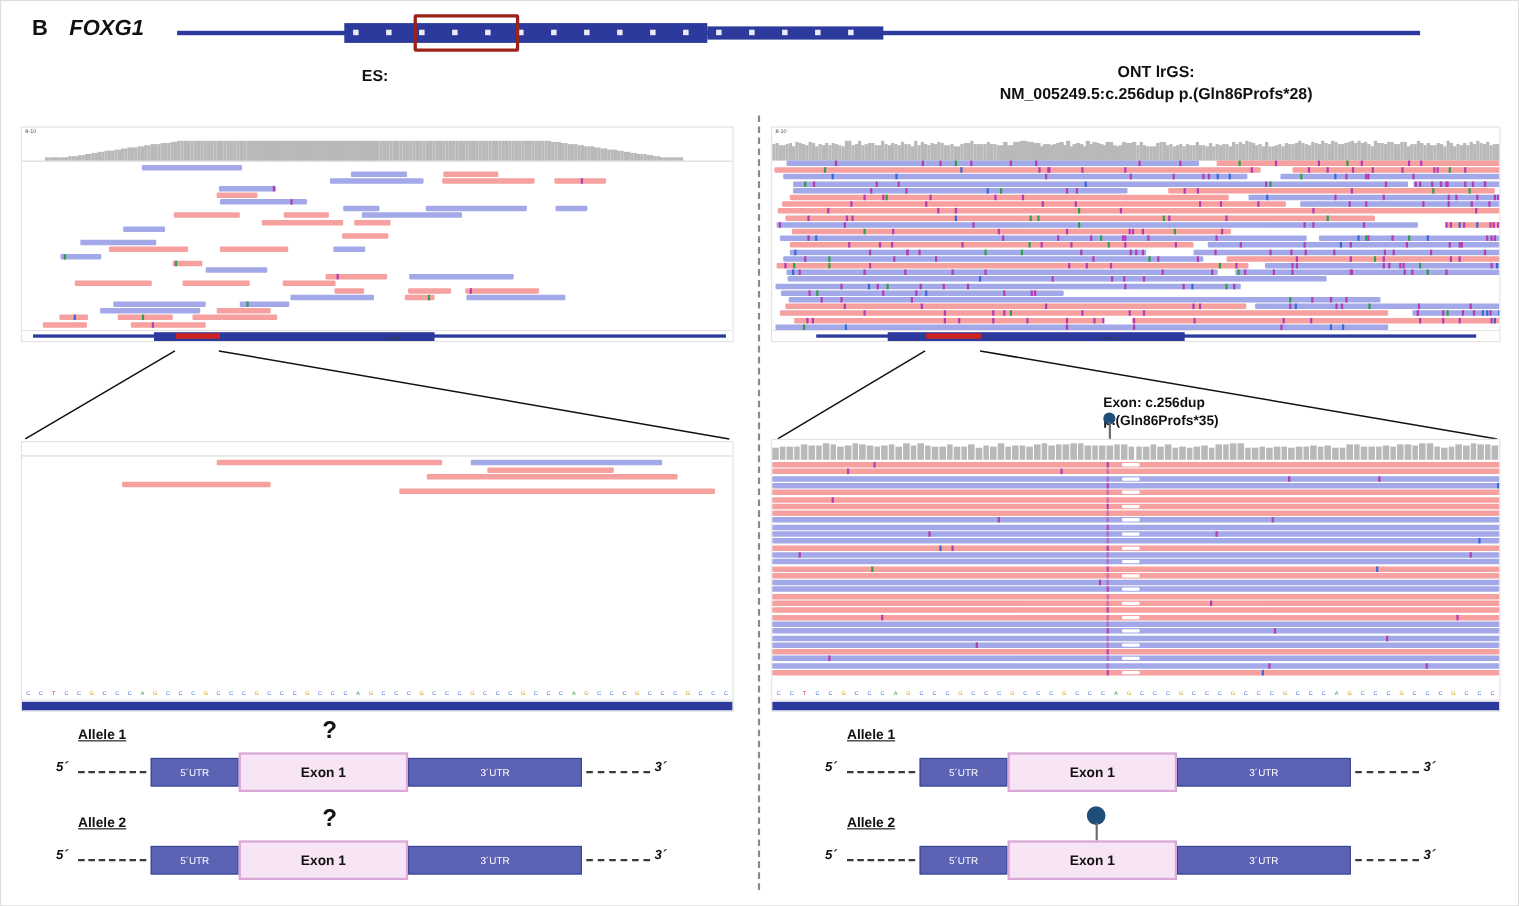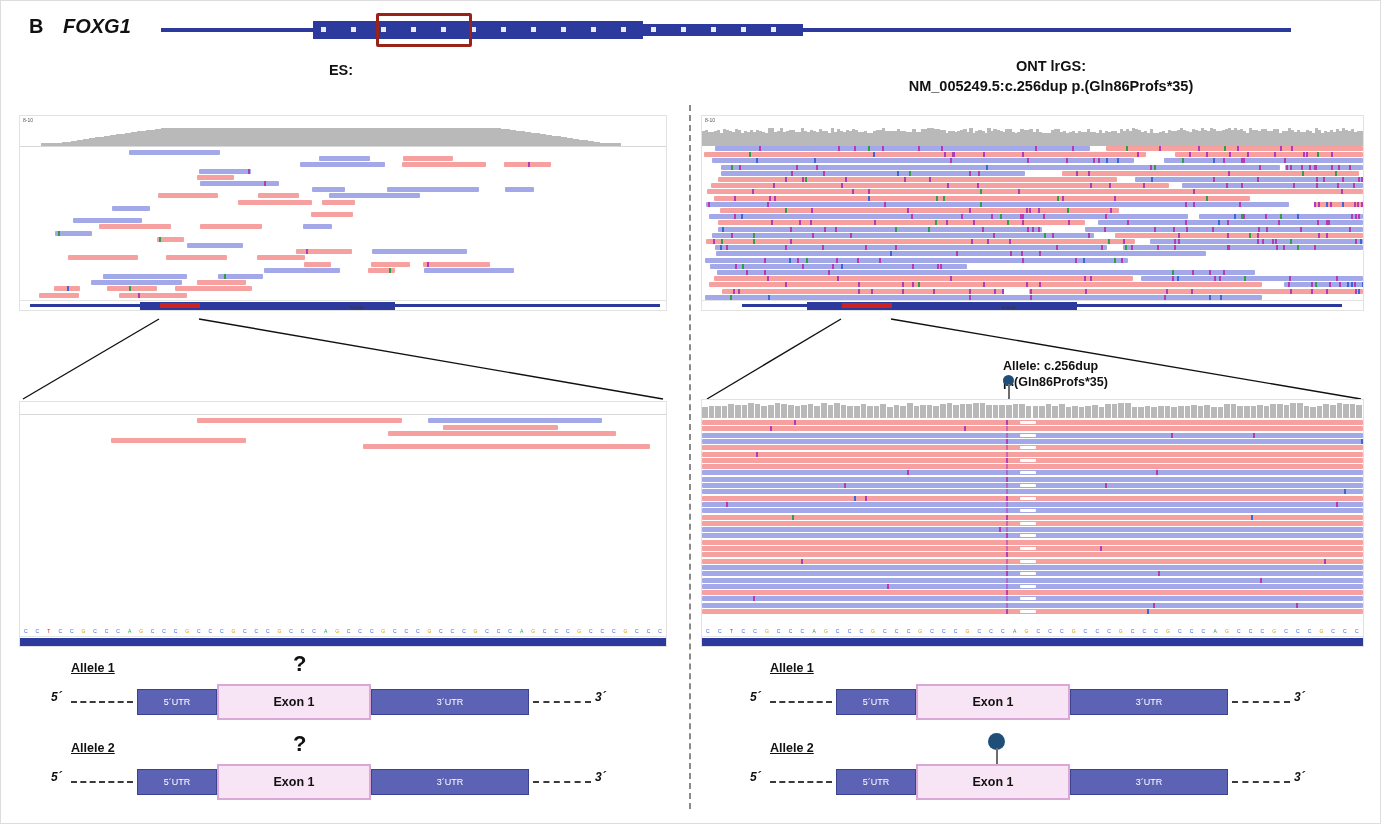--- a/index.html
+++ b/index.html
@@ -359,21 +359,21 @@
         <i style="left:450px"></i>
     </div>
     <div class="gene-highlight"></div>
   </div>
 
   <div class="col-title left">
     <div>ES:</div>
   </div>
   <div class="col-title right">
     <div>ONT lrGS:</div>
-    <div>NM_005249.5:c.256dup p.(Gln86Profs*35)</div>
+    <div>NM_005249.5:c.256dup p.(Gln86Profs*28)</div>
   </div>
 
   <div class="divider"></div>
 
   <div class="igv igv-top-left">
     <div class="igv-coord">8-10</div>
     <div class="cov-line" style="top:30px"></div>
     <div class="cov-track" id="covTL">
         <div class="bar" style="left: 0px; height: 0px; width: 3.2px;"></div>
         <div class="bar" style="left: 3.00465px; height: 0px; width: 3.2px;"></div>
@@ -1275,21 +1275,21 @@
   </div>
 
   <svg class="connector">
     <line x1="158" y1="318" x2="22" y2="398" stroke="#111" stroke-width="1.4"></line>
     <line x1="198" y1="318" x2="662" y2="398" stroke="#111" stroke-width="1.4"></line>
     <line x1="840" y1="318" x2="706" y2="398" stroke="#111" stroke-width="1.4"></line>
     <line x1="890" y1="318" x2="1360" y2="398" stroke="#111" stroke-width="1.4"></line>
   </svg>
 
   <div class="variant-callout">
-    <div>Allele: c.256dup</div>
+    <div>Exon: c.256dup</div>
     <div>p.(Gln86Profs*35)</div>
   </div>
   <div class="pin">
     <div class="head"></div>
     <div class="stem"></div>
   </div>
 
   <div class="igv igv-bot-left">
     <div class="cov-line" style="top:12px"></div>
     <div class="reads" id="readsBL" style="top:16px;height:200px">

